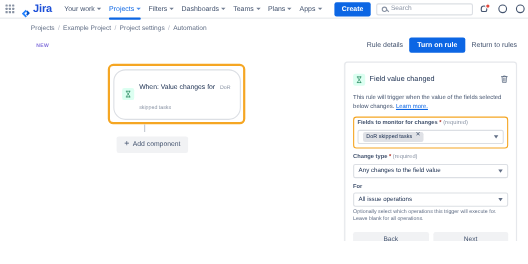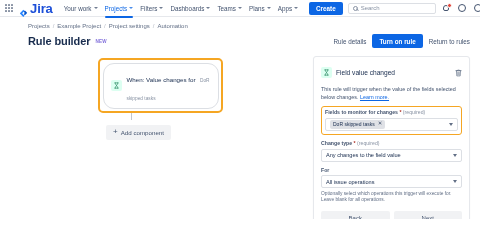--- a/index.html
+++ b/index.html
@@ -20,21 +20,21 @@
     border-bottom: 1px solid #e6e8ec;
     padding: 0 5px;
     gap: 5px;
   }
   .grid-icon { width: 9px; height: 9px; display: grid;
     grid-template-columns: repeat(3, 2px); grid-template-rows: repeat(3, 2px);
     gap: 1px; flex: 0 0 auto; }
   .grid-icon i { background: #8993a4; border-radius: 0.5px; display: block; }
   .brand { display: flex; align-items: center; gap: 2px; flex: 0 0 auto; }
   .brand-mark { width: 9px; height: 9px; position: relative; }
-  .brand-name { font-size: 13px; font-weight: 700; color: #1c4fd8; letter-spacing: -0.1px; }
+  .brand-name { font-size: 10px; font-weight: 700; color: #1c4fd8; letter-spacing: -0.1px; }
   .nav-items { display: flex; align-items: center; gap: 7px; margin-left: 6px; }
   .nav-item {
     font-size: 6.3px; color: #42526e; display: flex; align-items: center; gap: 2px;
     padding: 3px 0 3px; position: relative; white-space: nowrap; cursor: pointer;
   }
   .nav-item.active { color: #0c66e4; }
   .nav-item.active::after {
     content: ""; position: absolute; left: 0; right: 0; bottom: -3px;
     height: 1.5px; background: #0c66e4; border-radius: 1px;
   }
@@ -249,21 +249,20 @@
   <span class="crumb">Projects</span>
   <span class="crumb-sep">/</span>
   <span class="crumb">Example Project</span>
   <span class="crumb-sep">/</span>
   <span class="crumb">Project settings</span>
   <span class="crumb-sep">/</span>
   <span class="crumb last">Automation</span>
 </div>
 
 <div class="title-row">
-  <span class="page-title">Rule builder</span>
   <span class="new-badge">NEW</span>
   <div class="title-actions">
     <span class="link-btn">Rule details</span>
     <button class="primary-btn">Turn on rule</button>
     <span class="link-btn">Return to rules</span>
   </div>
 </div>
 
 <div class="main">
 

